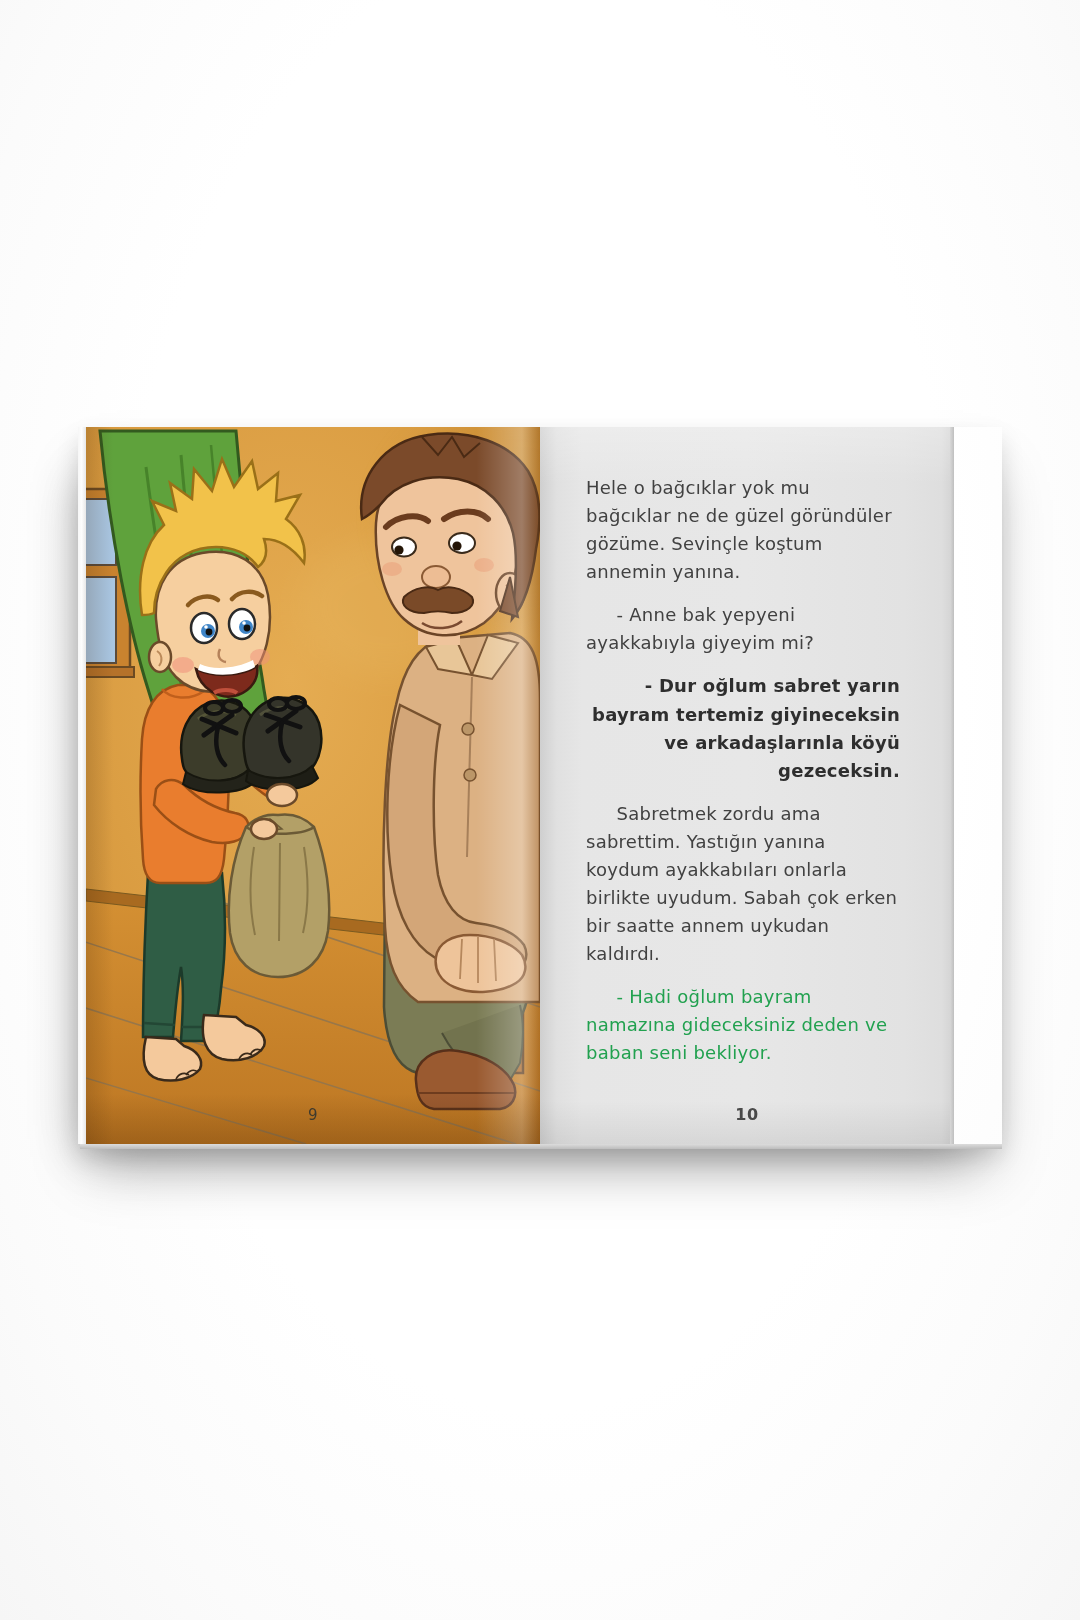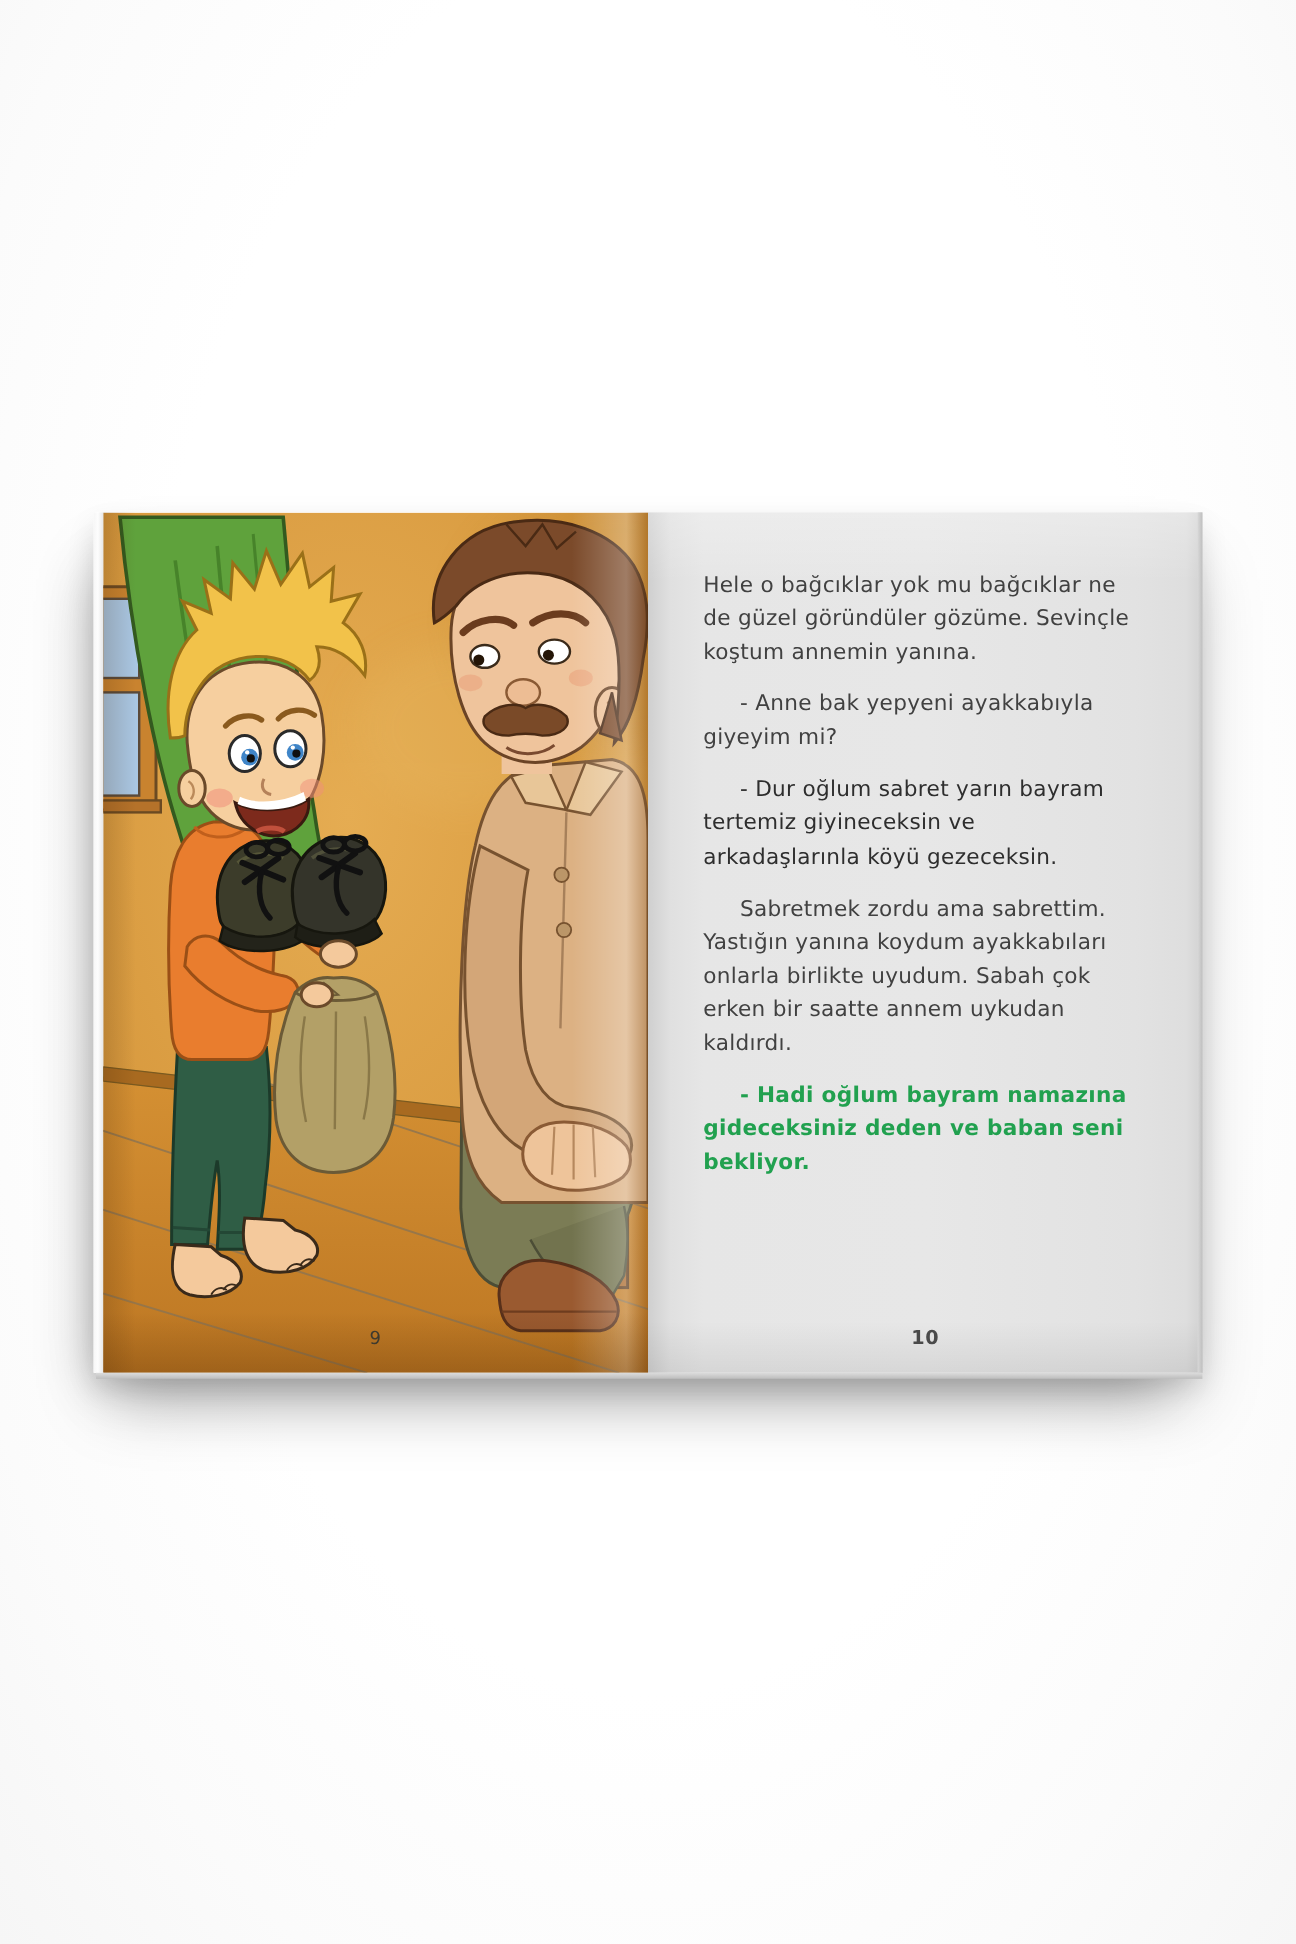--- a/index.html
+++ b/index.html
@@ -25,33 +25,33 @@
   .illu-wrap{position:absolute;left:8px;top:0;width:454px;height:717px;overflow:hidden;}
   .illu-wrap svg{display:block;width:454px;height:717px;}
   .left-page .shade{position:absolute;left:8px;top:0;right:0;bottom:0;pointer-events:none;
     background:
       linear-gradient(to top, rgba(70,35,0,.25), rgba(70,35,0,0) 7%),
       linear-gradient(to right, rgba(60,30,0,.18), rgba(0,0,0,0) 6%, rgba(0,0,0,0) 86%, rgba(255,255,255,.28) 96%, rgba(120,70,20,.30) 100%);}
   .pageno-left{
     position:absolute;left:8px;right:0;bottom:20px;text-align:center;
     font-size:15px;color:#3e3a2e;letter-spacing:.5px;}
   
-  .right-page{position:relative;width:462px;height:717px;flex:none;
+  .right-page{position:relative;width:414px;height:717px;flex:none;
     background:linear-gradient(to right,#cfcfcf 0,#e0e0e0 4%,#e6e6e6 10%,#e7e7e7 50%,#e2e2e2 88%,#dedede 97%,#d2d2d2 100%);}
   .right-page::before{content:"";position:absolute;inset:0;pointer-events:none;
     background:linear-gradient(to top, rgba(0,0,0,.07), rgba(0,0,0,0) 6%),
                linear-gradient(to bottom, rgba(255,255,255,.25), rgba(255,255,255,0) 8%);}
   .right-page .edge-right{position:absolute;right:0;top:0;width:4px;height:100%;
     background:linear-gradient(to right,#d8d8d8,#bfbfbf);}
   .story{position:relative;padding:47px 54px 0 46px;
     font-size:18px;line-height:1.56;letter-spacing:.25px;color:#414141;}
   .story p{margin:0 0 15px 0;text-indent:1.7em;}
   .story p.first{text-indent:0;}
-  .story p.bold{font-weight:400;color:#2e2e2e;}
-  .story p.green{font-weight:700;color:#21a14f;}
+  .story p.bold{font-weight:700;color:#2e2e2e;text-align:right;}
+  .story p.green{font-weight:400;color:#21a14f;}
   .pageno-right{
     position:absolute;left:0;right:0;bottom:20px;text-align:center;
     font-size:16px;color:#4a4a4a;letter-spacing:.5px;font-weight:bold;}
 </style>
 </head>
 <body>
 
 <div class="stage">
   <div class="book">
 

